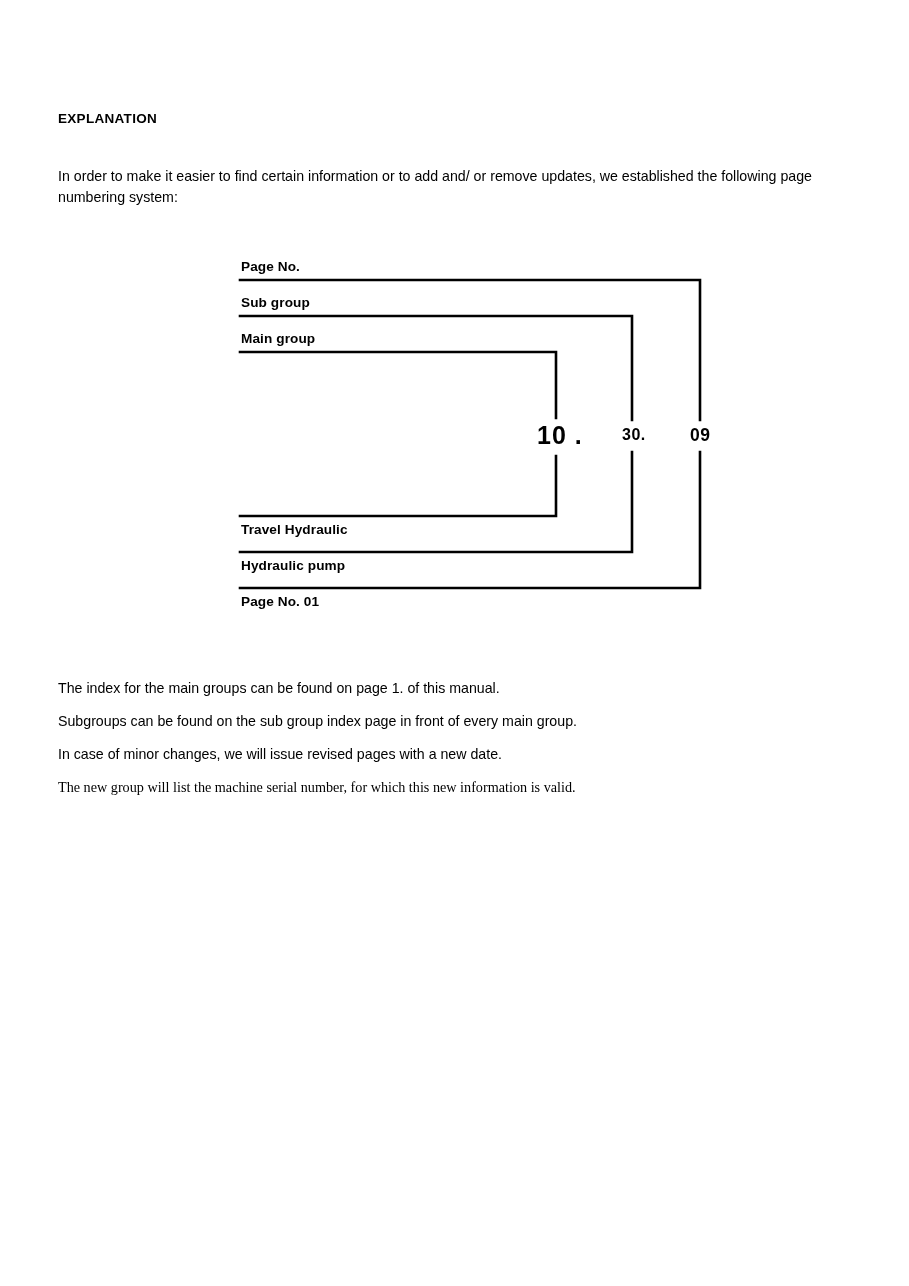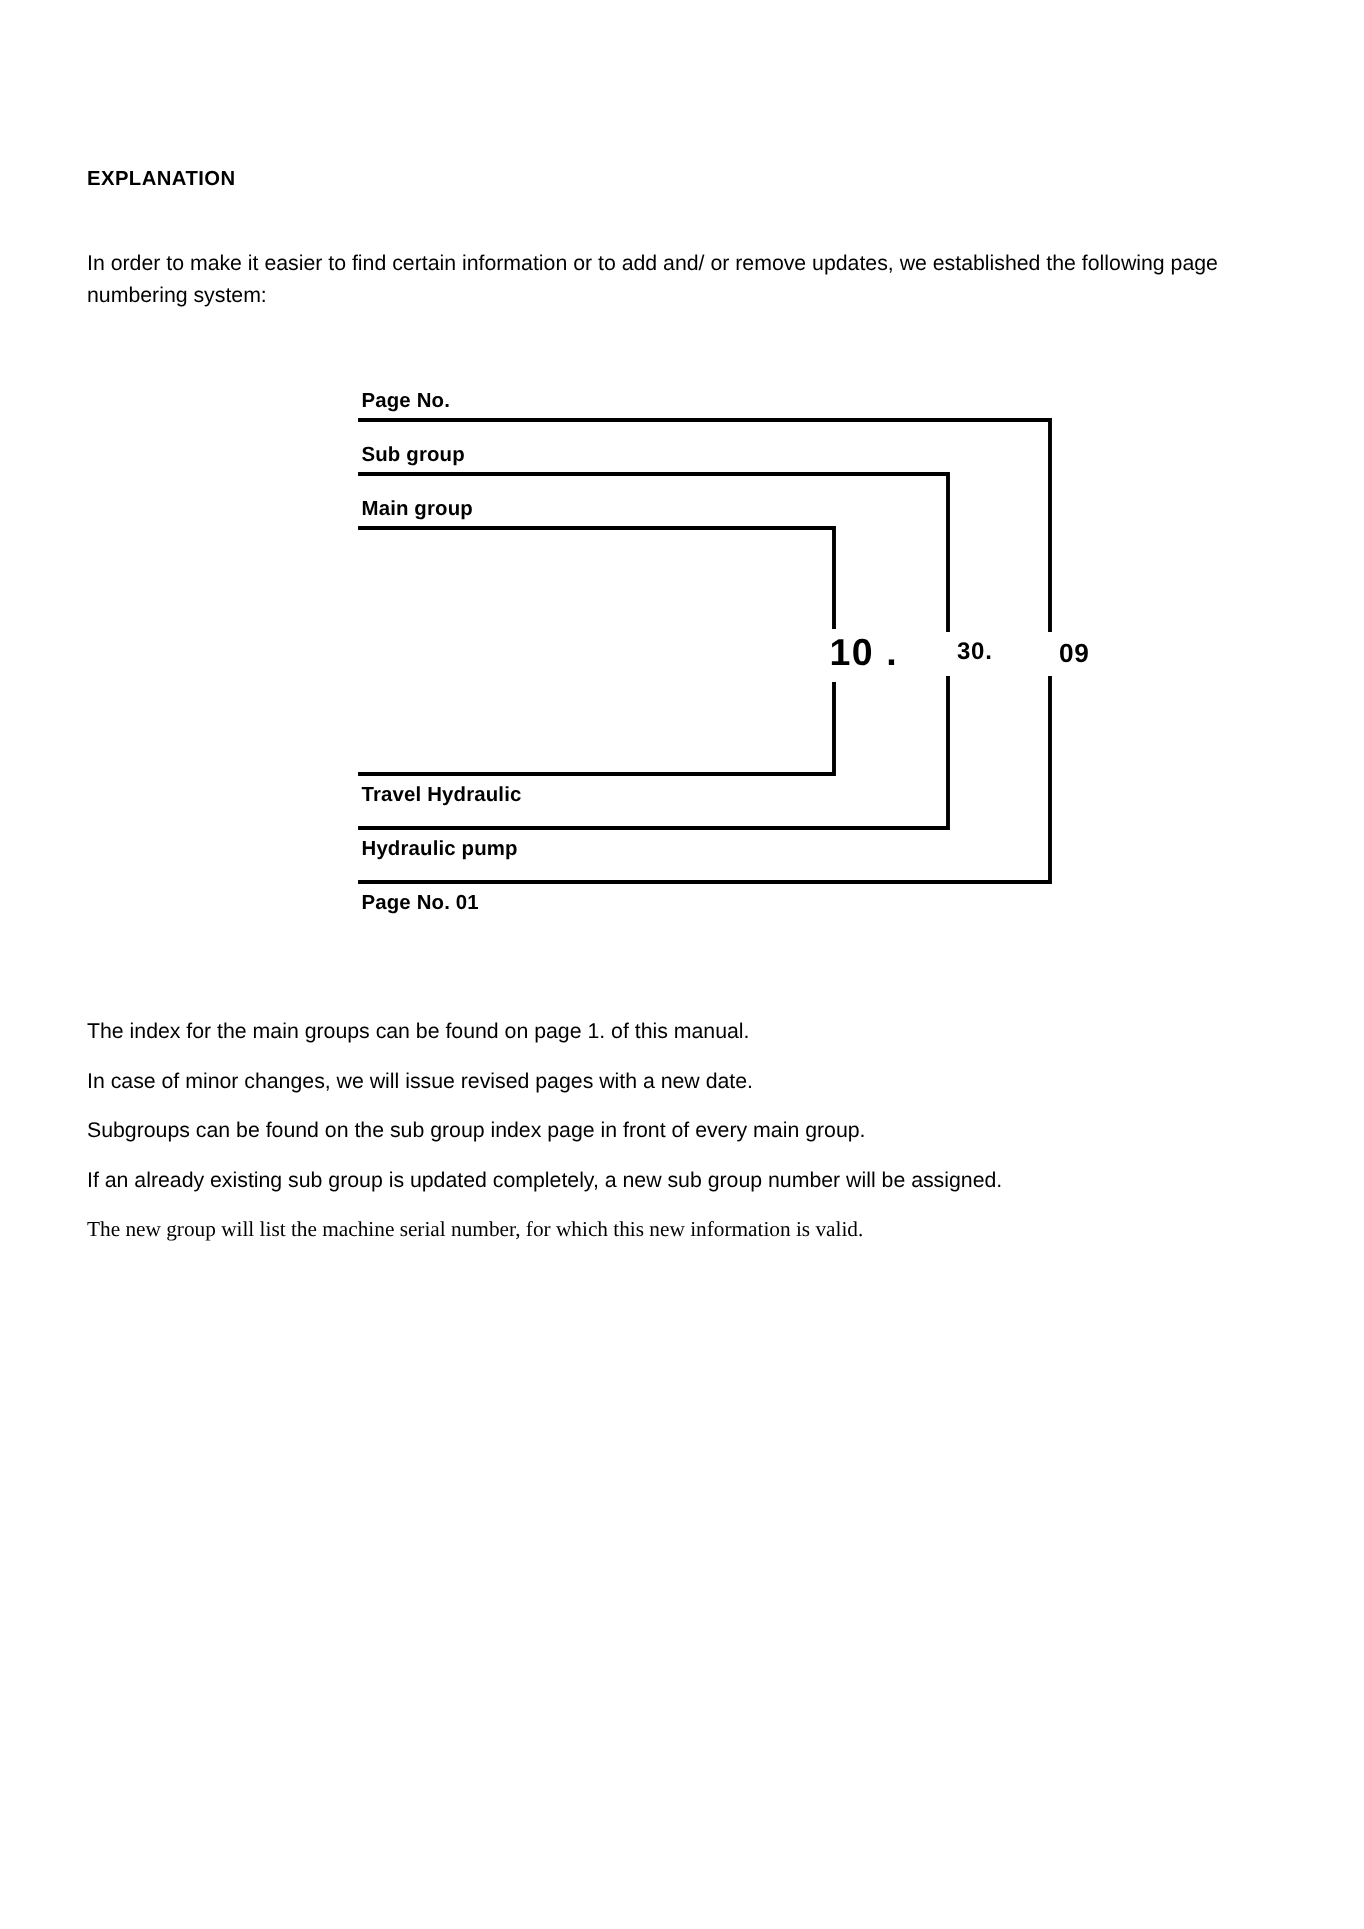--- a/index.html
+++ b/index.html
@@ -67,21 +67,20 @@
   .lbl-travel-hyd   { left: 241px; top: 522px; }
   .lbl-hyd-pump     { left: 241px; top: 558px; }
   .lbl-page-no-01   { left: 241px; top: 594px; }
 
   
   .num {
     position: absolute;
     font-weight: bold;
     white-space: nowrap;
     line-height: 1;
-    margin-left: 16px;
   }
   .num-main {
     left: 537px;
     top: 423px;
     font-size: 25px;
     letter-spacing: 1px;
   }
   .num-sub {
     left: 622px;
     top: 427px;
@@ -140,19 +139,18 @@
   <div class="diag-label lbl-travel-hyd">Travel Hydraulic</div>
   <div class="diag-label lbl-hyd-pump">Hydraulic pump</div>
   <div class="diag-label lbl-page-no-01">Page No. 01</div>
 
   <div class="num num-main">10 .</div>
   <div class="num num-sub">30.</div>
   <div class="num num-page">09</div>
 
   <div class="body-lines">
     <div class="body-line">The index for the main groups can be found on page 1. of this manual.</div>
+    <div class="body-line">Subgroups can be found on the sub group index page in front of every main group.</div>
     <div class="body-line">In case of minor changes, we will issue revised pages with a new date.</div>
-    <div class="body-line">Subgroups can be found on the sub group index page in front of every main group.</div>
-    <div class="body-line">If an already existing sub group is updated completely, a new sub group number will be assigned.</div>
     <div class="body-line">The new group will list the machine serial number,  for which this new information is valid.</div>
   </div>
 
 </div>
 
 </body></html>

